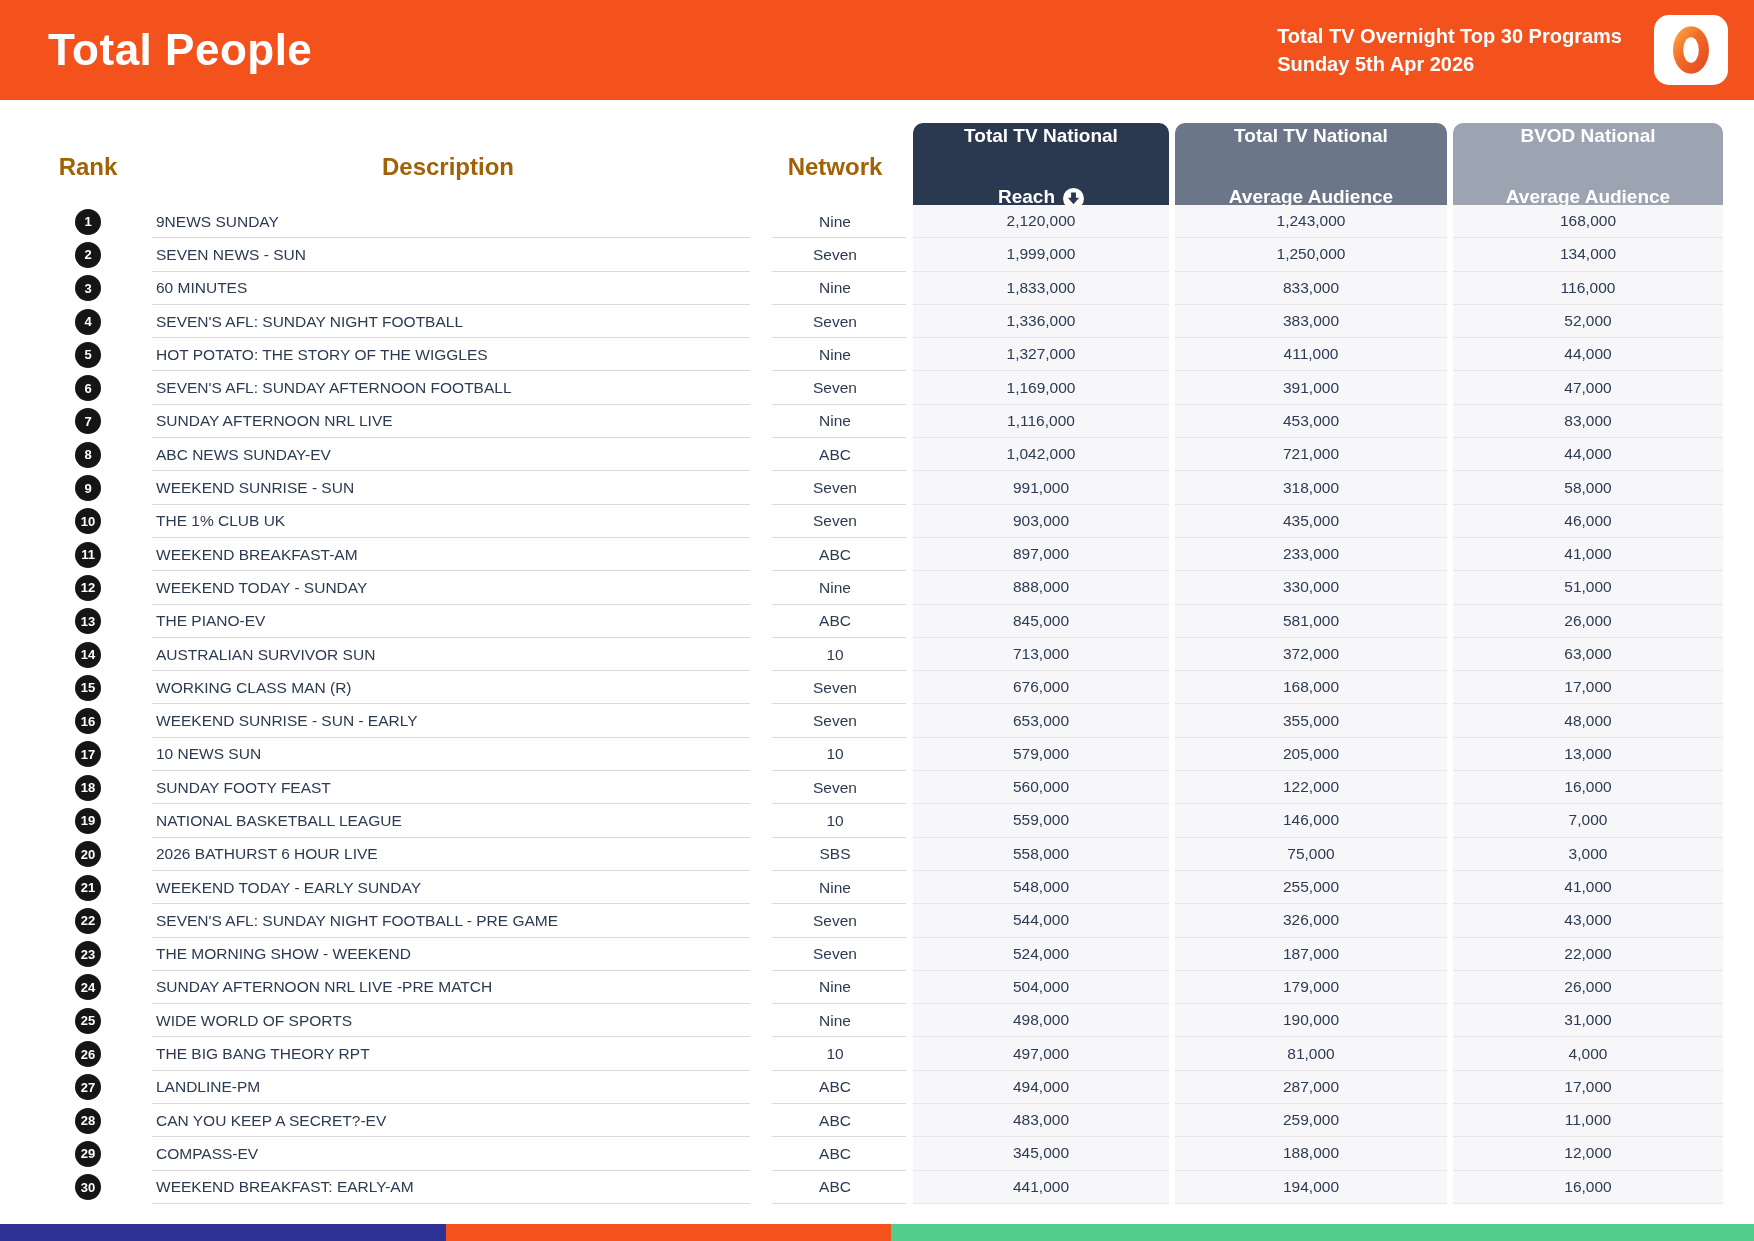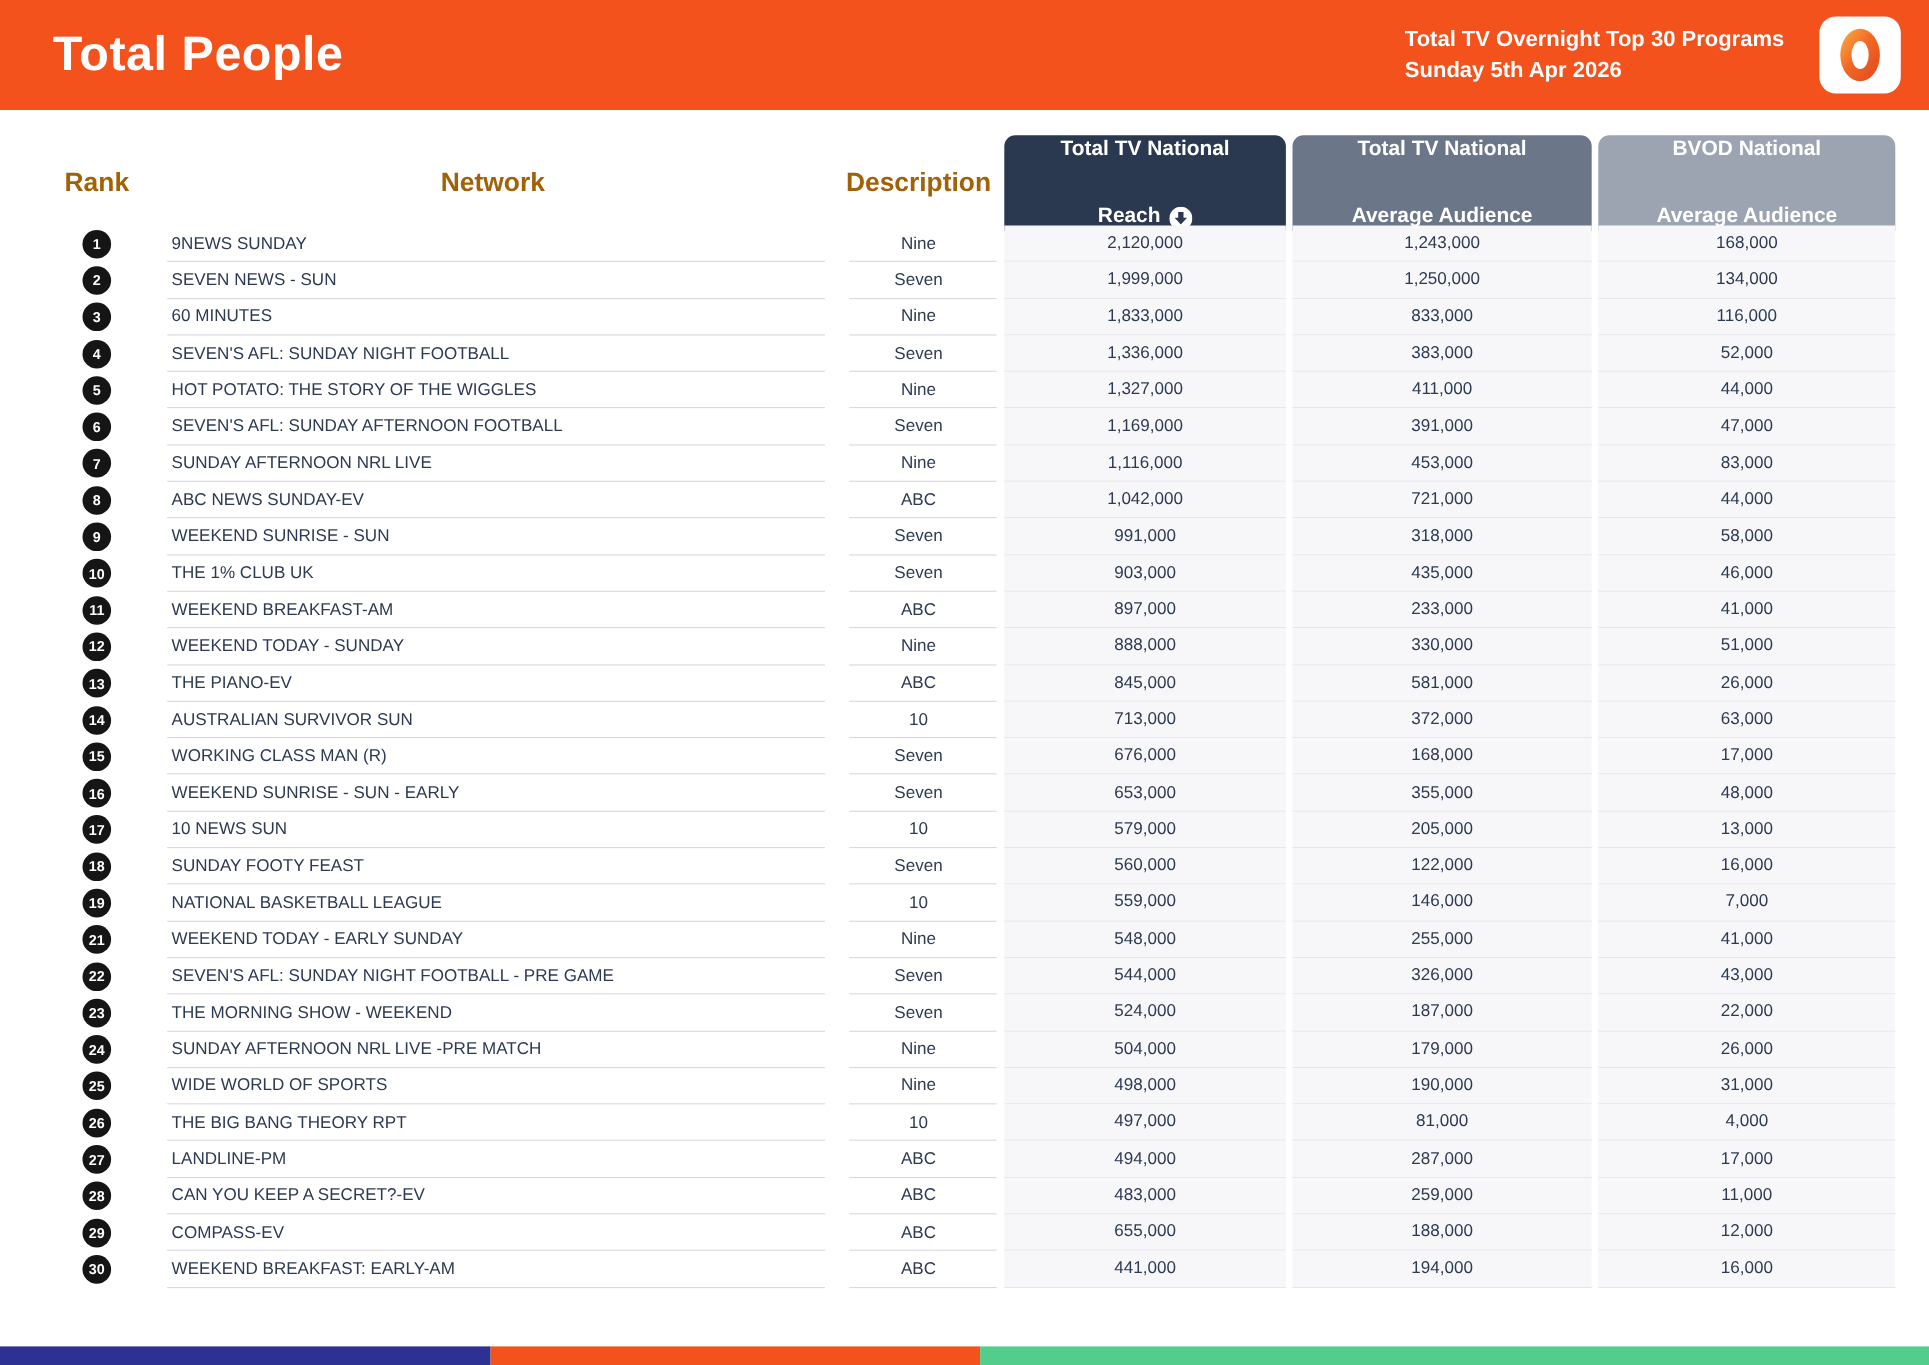--- a/index.html
+++ b/index.html
@@ -89,22 +89,22 @@
         </defs>
         <ellipse cx="50" cy="50" rx="31" ry="41" fill="url(#logo-grad)"></ellipse>
         <ellipse cx="50" cy="50" rx="13.5" ry="22" fill="#ffffff"></ellipse>
       </svg>
     </div>
   </div>
 </div>
 
 <div class="thead">
   <div class="th">Rank</div>
+  <div class="th">Description</div>
   <div class="th">Network</div>
-  <div class="th">Description</div>
 
   <div class="hbox-wrap">
     <div class="hbox reach">
       <span class="hline">Total TV National</span>
       <span class="hline">
         <span>Reach</span>
         <span class="sort-icon">
           <svg width="21" height="21" viewBox="0 0 20 20">
             <circle cx="10" cy="10" r="10" fill="#ffffff"></circle>
             <path d="M10 15.4 L4.6 9.4 H7.7 V4.4 H12.3 V9.4 H15.4 Z" fill="#2A3950"></path>
@@ -446,20 +446,36 @@
       <div class="num-inner">559,000</div>
     </div>
     <div class="cell cell-num">
       <div class="num-inner">146,000</div>
     </div>
     <div class="cell cell-num">
       <div class="num-inner">7,000</div>
     </div>
   </div>
 
+  <div class="row">
+    <div class="cell cell-rank">
+      <span class="rank-badge">20</span>
+    </div>
+    <div class="cell cell-desc">2026 BATHURST 6 HOUR LIVE</div>
+    <div class="cell cell-net">SBS</div>
+    <div class="cell cell-num">
+      <div class="num-inner">558,000</div>
+    </div>
+    <div class="cell cell-num">
+      <div class="num-inner">75,000</div>
+    </div>
+    <div class="cell cell-num">
+      <div class="num-inner">3,000</div>
+    </div>
+  </div>
 
   <div class="row">
     <div class="cell cell-rank">
       <span class="rank-badge">21</span>
     </div>
     <div class="cell cell-desc">WEEKEND TODAY - EARLY SUNDAY</div>
     <div class="cell cell-net">Nine</div>
     <div class="cell cell-num">
       <div class="num-inner">548,000</div>
     </div>
@@ -590,21 +606,21 @@
     </div>
   </div>
 
   <div class="row">
     <div class="cell cell-rank">
       <span class="rank-badge">29</span>
     </div>
     <div class="cell cell-desc">COMPASS-EV</div>
     <div class="cell cell-net">ABC</div>
     <div class="cell cell-num">
-      <div class="num-inner">655,000</div>
+      <div class="num-inner">345,000</div>
     </div>
     <div class="cell cell-num">
       <div class="num-inner">188,000</div>
     </div>
     <div class="cell cell-num">
       <div class="num-inner">12,000</div>
     </div>
   </div>
 
   <div class="row">

